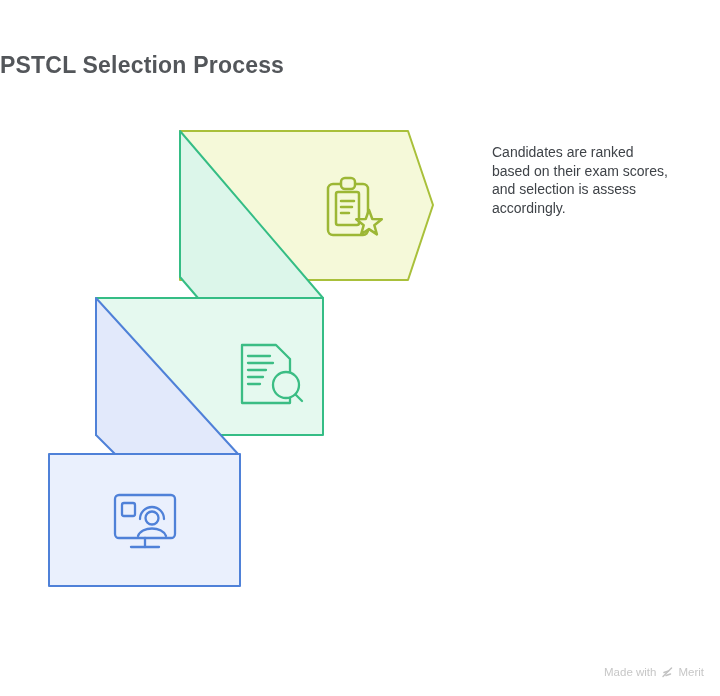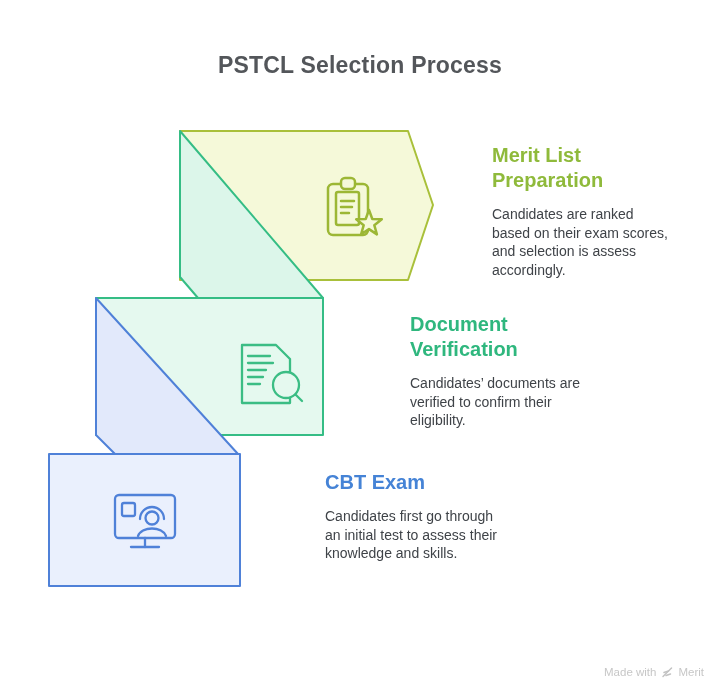--- a/index.html
+++ b/index.html
@@ -5,21 +5,21 @@
   html,body{margin:0;padding:0;background:#ffffff;}
   .canvas{
     position:relative;
     width:720px;height:696px;
     background:#ffffff;
     overflow:hidden;
     font-family:"Liberation Sans","DejaVu Sans",sans-serif;
   }
   .title{
     position:absolute;top:52px;left:0;width:720px;
-    margin:0;text-align:center;
+    margin:0;
     font-size:23px;font-weight:700;color:#53565a;letter-spacing:.2px;
   }
   .diagram{position:absolute;left:0;top:0;width:720px;height:696px;}
   .shape{stroke-width:2;stroke-linejoin:round;}
   .icon{fill:none;stroke-linecap:round;stroke-linejoin:round;}
   .icon-clipboard{stroke-width:2.5;}
   .icon-document{stroke-width:2.3;}
   .icon-monitor{stroke-width:2.3;}
   .step-text{position:absolute;}
   .step-text h2{margin:0 0 12px 0;font-size:20px;line-height:25px;font-weight:600;}
@@ -82,33 +82,24 @@
       <rect x="10" y="11" width="13" height="13" rx="2"></rect>
       <path d="M28,27 A12,12 0 1 1 52,27"></path>
       <circle cx="40" cy="26" r="6.5"></circle>
       <path d="M26,44 C30,34 50,34 54,44"></path>
       <line x1="33" y1="46" x2="33" y2="55"></line>
       <line x1="19" y1="55" x2="47" y2="55"></line>
     </g>
   </svg>
 
   <section class="step-text step--merit">
-    <h2>Merit List Preparation</h2>
     <p>Candidates are ranked based on their exam scores, and selection is assess accordingly.</p>
   </section>
 
-  <section class="step-text step--document">
-    <h2>Document Verification</h2>
-    <p>Candidates’ documents are verified to confirm their eligibility.</p>
-  </section>
 
-  <section class="step-text step--cbt">
-    <h2>CBT Exam</h2>
-    <p>Candidates first go through an initial test to assess their knowledge and skills.</p>
-  </section>
 
   <footer class="watermark">
     <span>Made with</span>
     <svg width="12" height="12" viewBox="0 0 12 12" xmlns="http://www.w3.org/2000/svg">
       <g fill="none" stroke="#c2c2c2" stroke-width="1.5" stroke-linecap="round">
         <path d="M2,10.5 L10.5,2"></path>
         <path d="M3,6.5 L7.5,5"></path>
         <path d="M5,9.5 L9.5,8"></path>
       </g>
     </svg>

